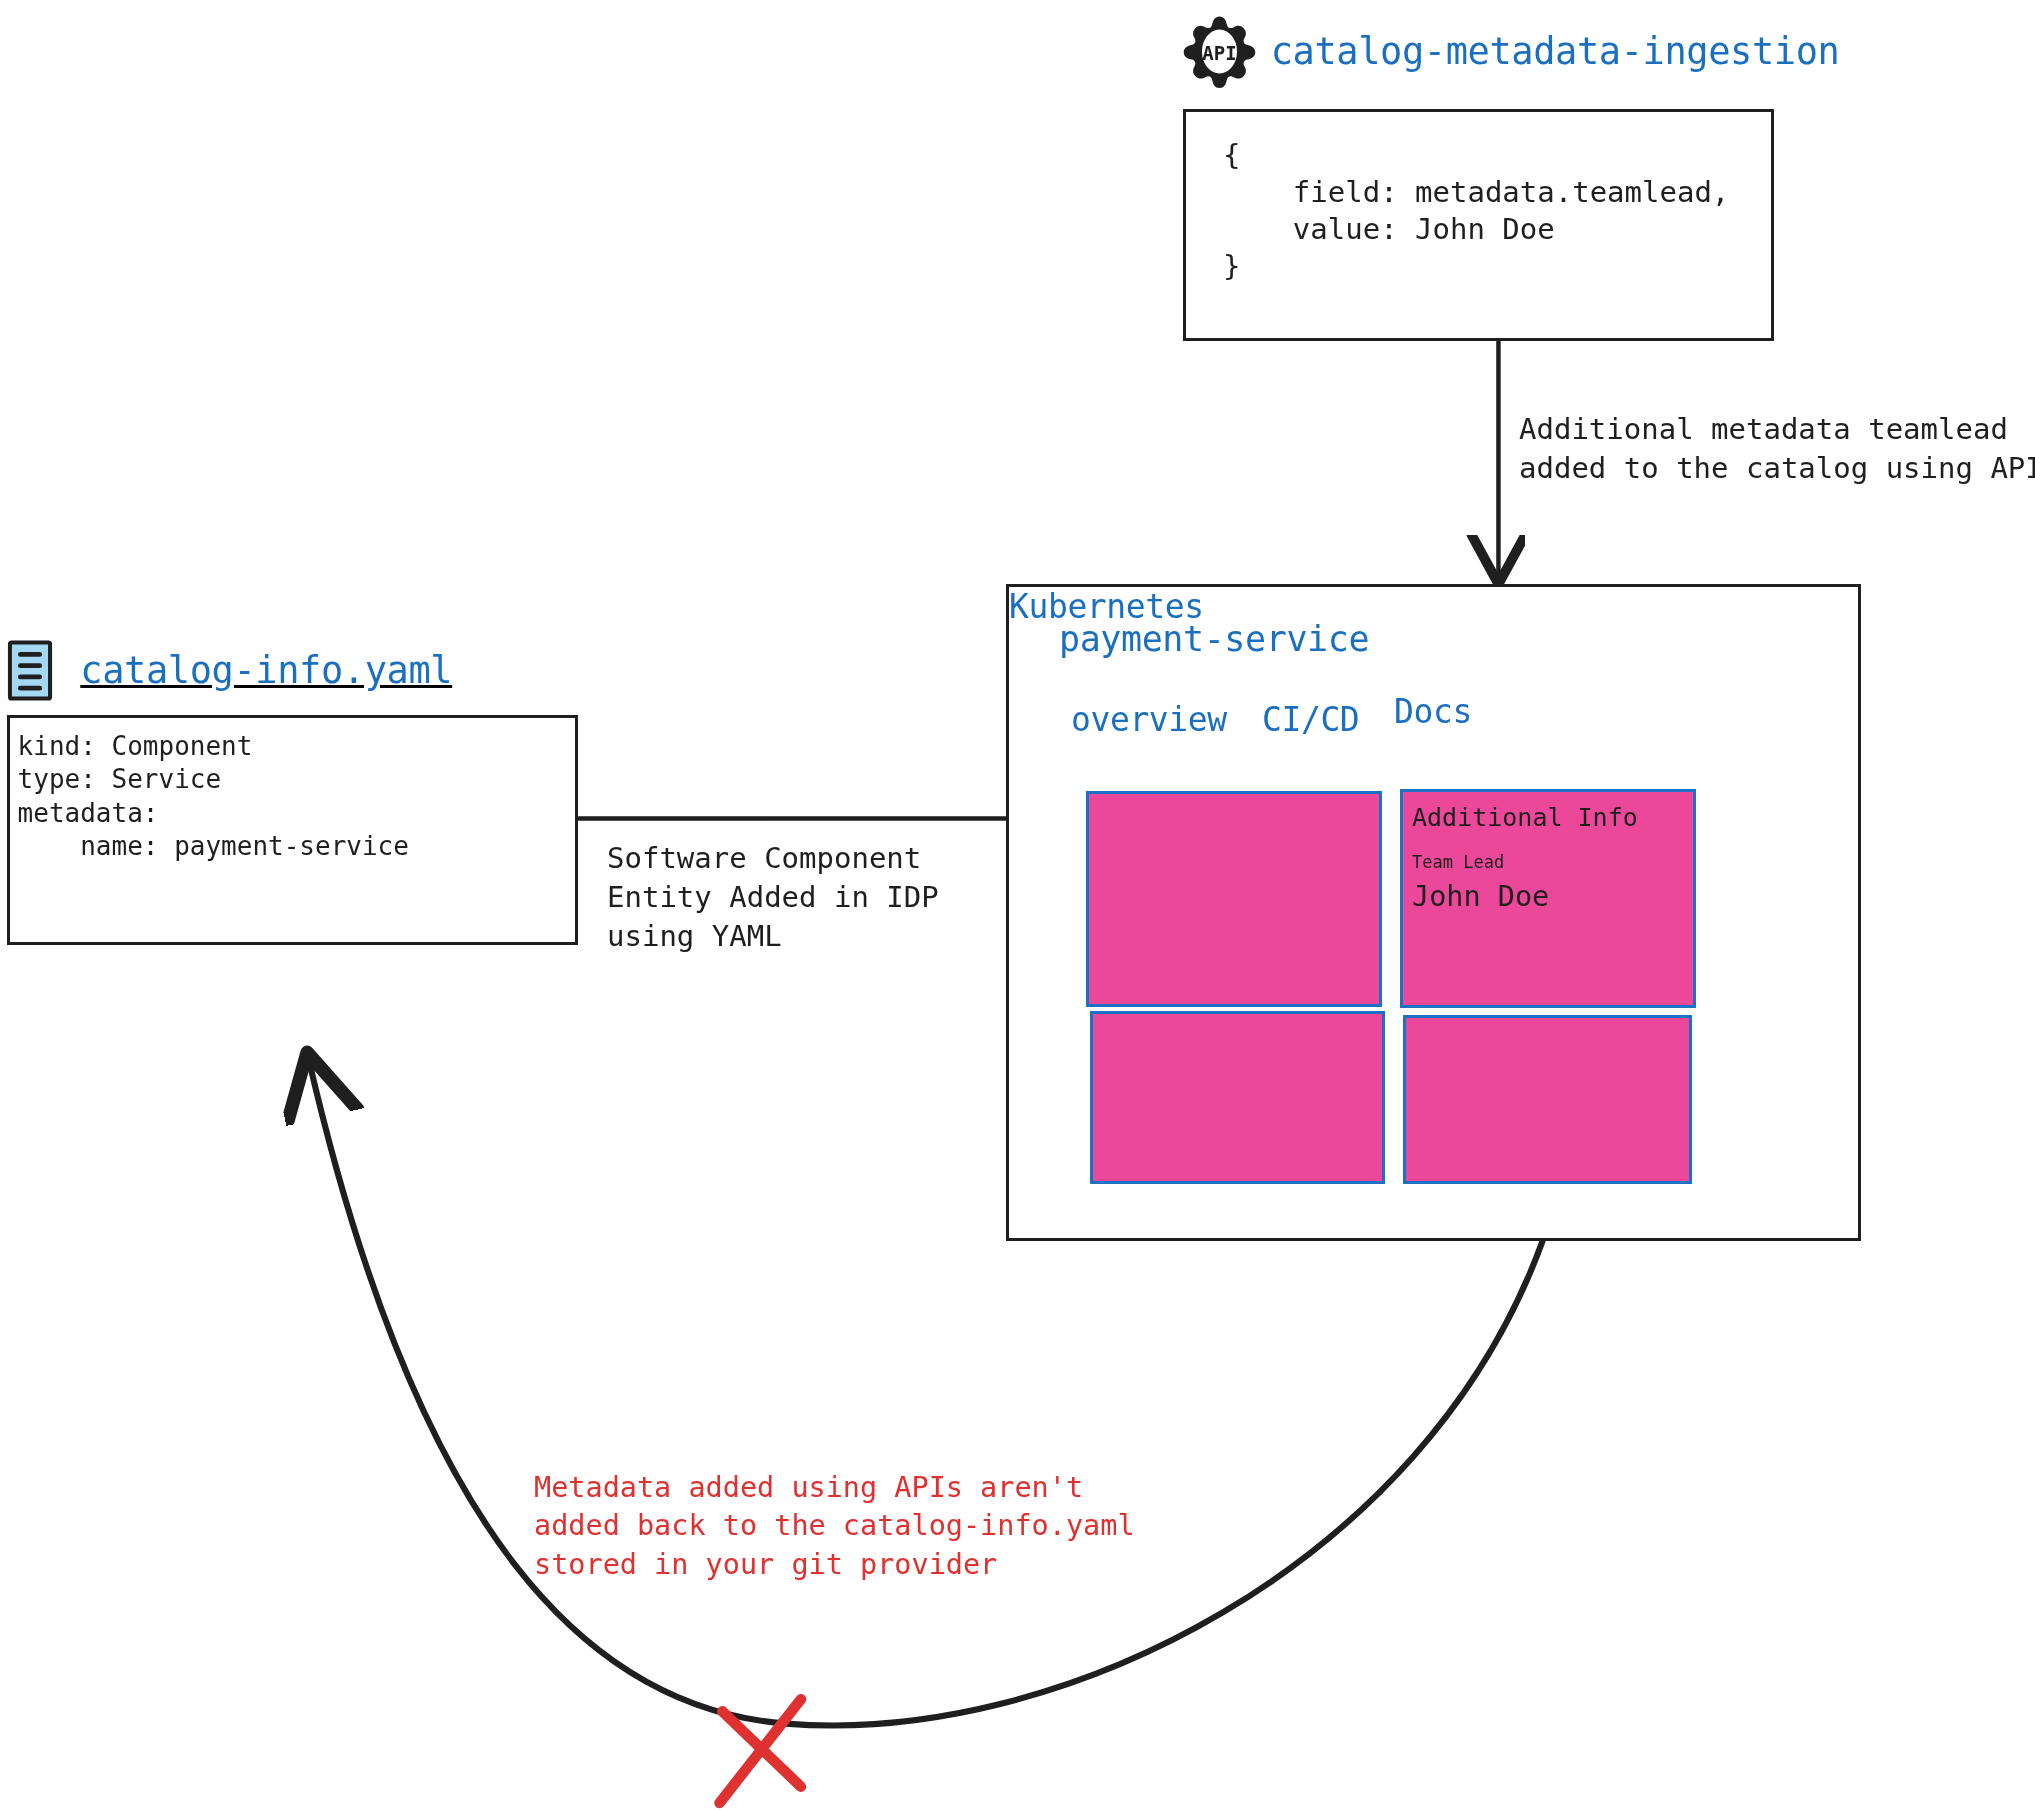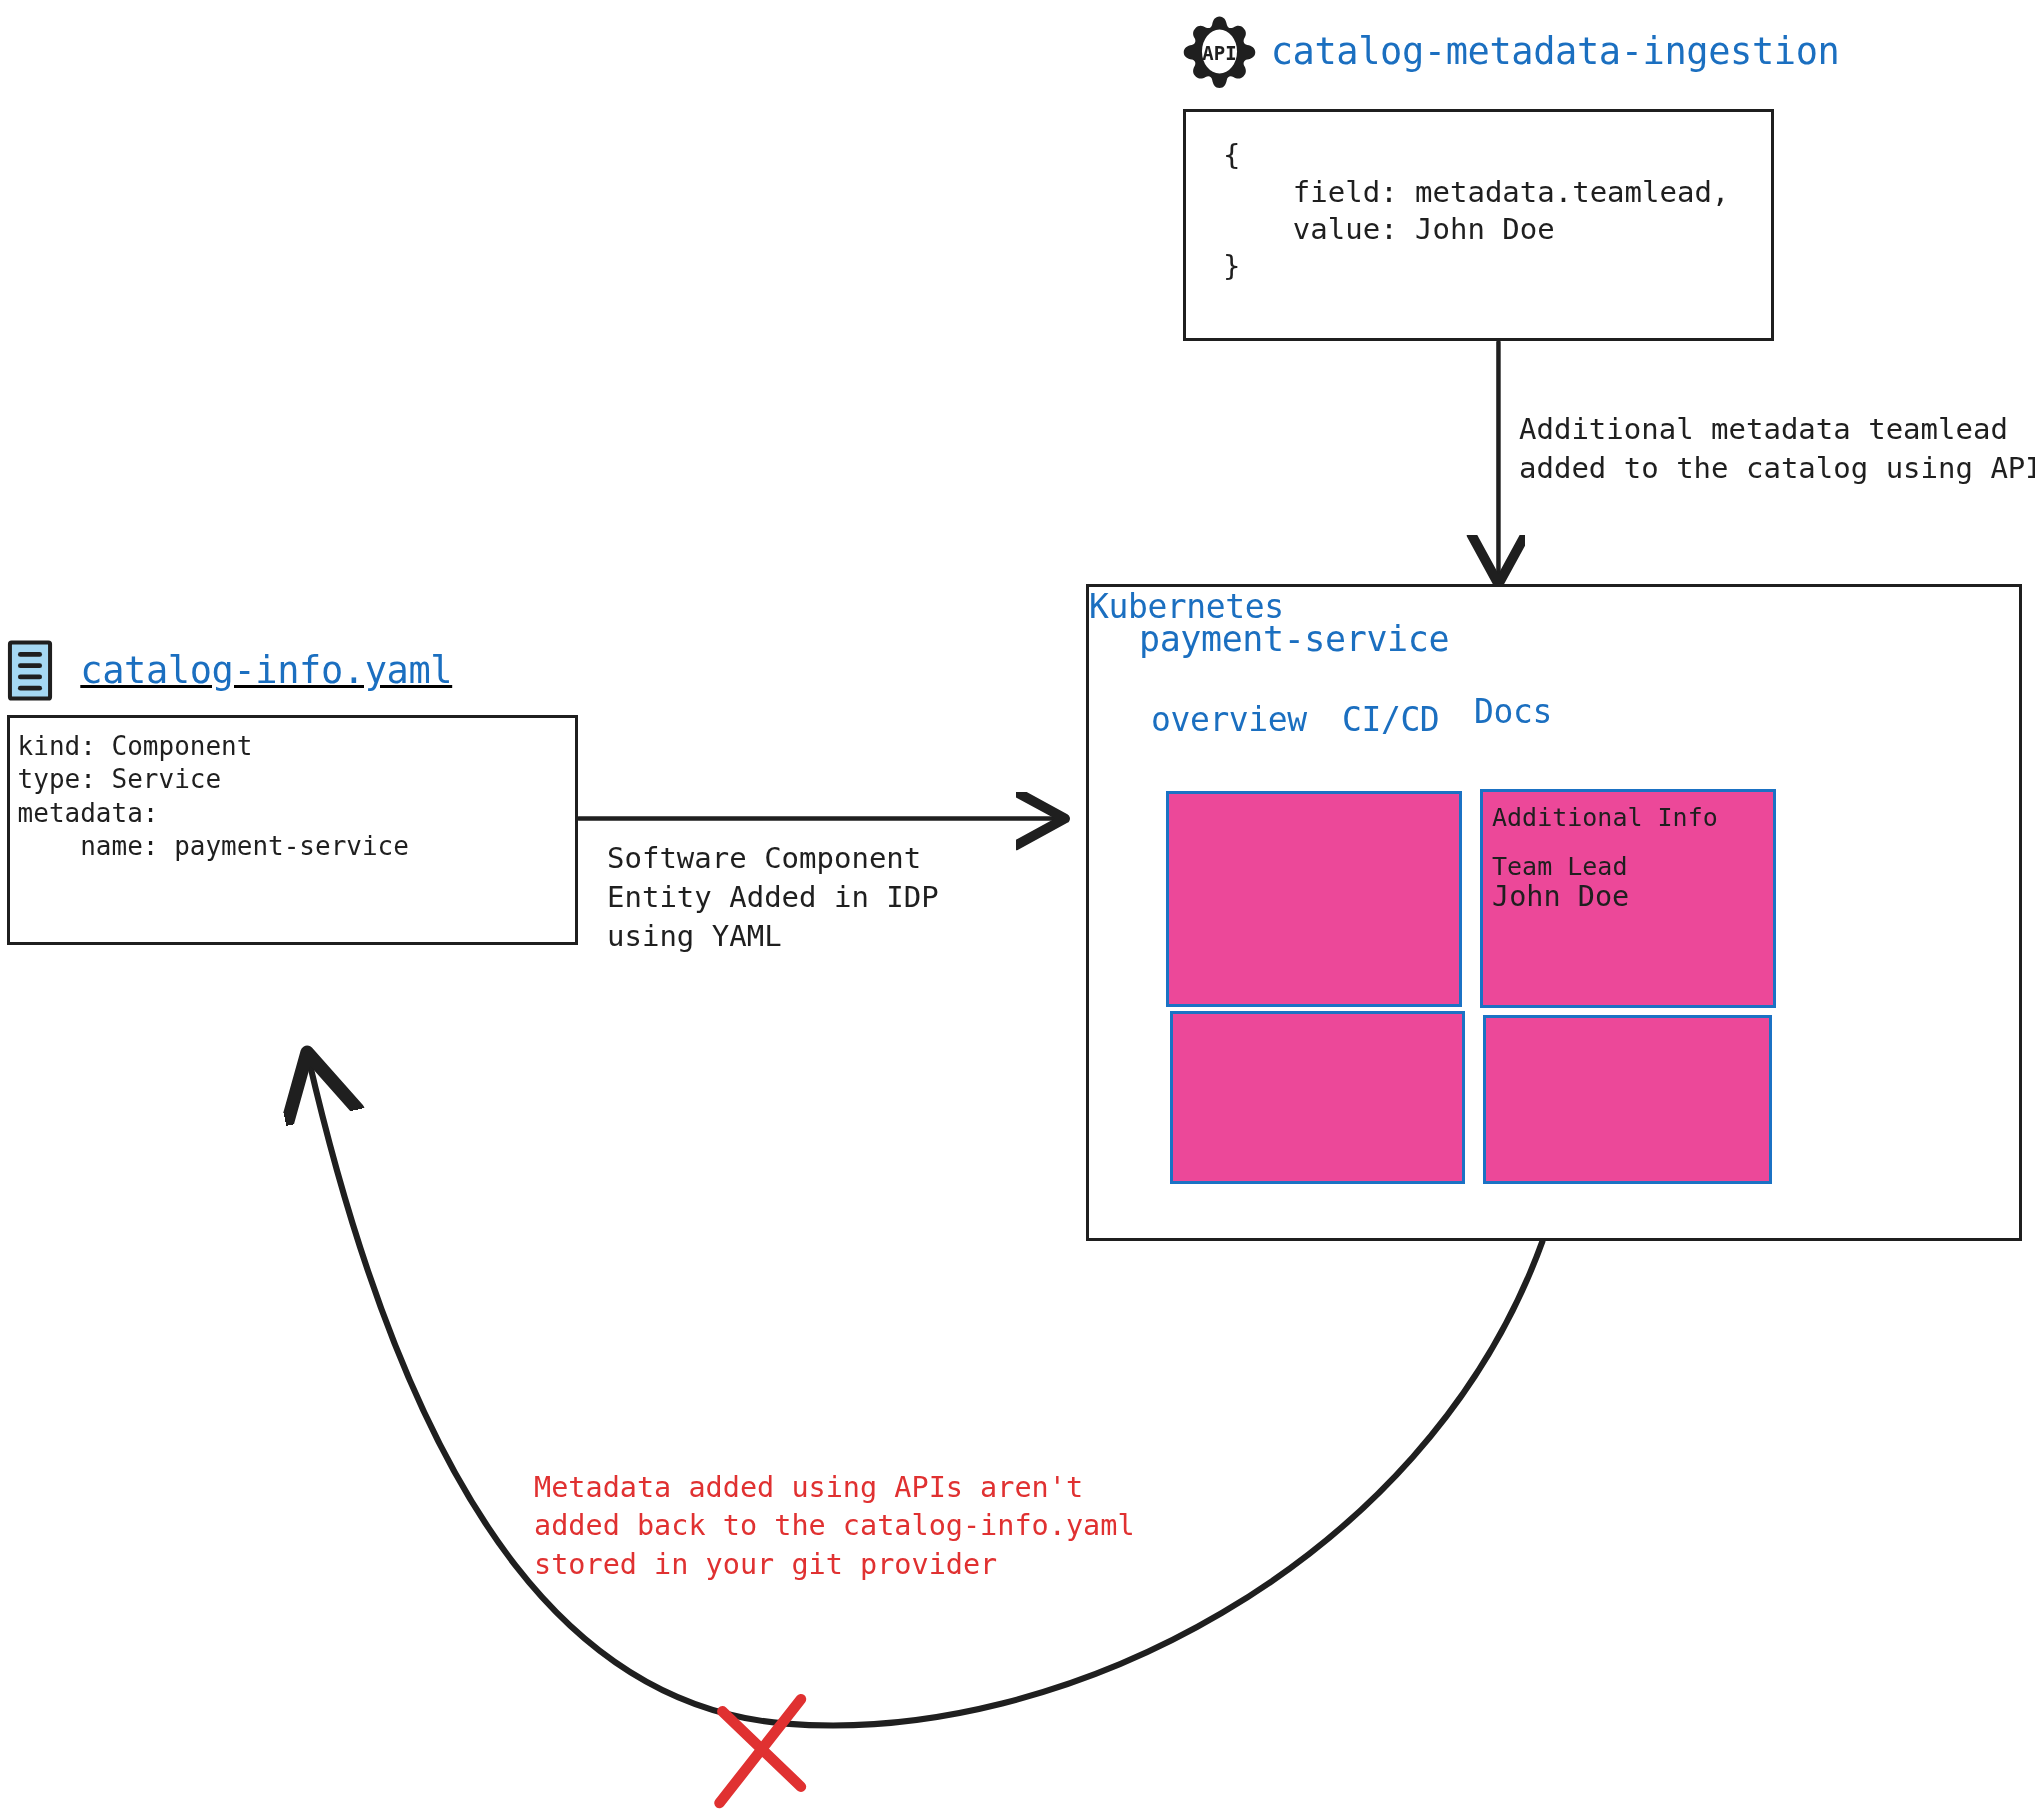--- a/index.html
+++ b/index.html
@@ -124,23 +124,23 @@
     font-family: "DejaVu Sans Mono", "Liberation Mono", monospace;
     font-size: 26px;
     line-height: 1.28;
     color: #1f1f1f;
     white-space: pre;
   }
 
   
   #panel {
     position: absolute;
-    left: 1086px;
+    left: 1006px;
     top: 584px;
-    width: 936px;
+    width: 855px;
     height: 657px;
     text-decoration: underline;
   }
   #panel-title {
     position: absolute;
     left: 50px;
     top: 32px;
     font-size: 35px;
     color: #1b6fc0;
     letter-spacing: -0.4px;
@@ -174,21 +174,21 @@
     left: 9px;
     top: 10.6px;
     font-size: 25px;
     color: #1f1f1f;
     white-space: nowrap;
   }
   #card-tr-sublabel {
     position: absolute;
     left: 9px;
     top: 60px;
-    font-size: 25px;
+    font-size: 17px;
     color: #1f1f1f;
     white-space: nowrap;
     text-align: right;
   }
   #card-tr-value {
     position: absolute;
     left: 9px;
     top: 88px;
     font-size: 28.5px;
     color: #1f1f1f;

